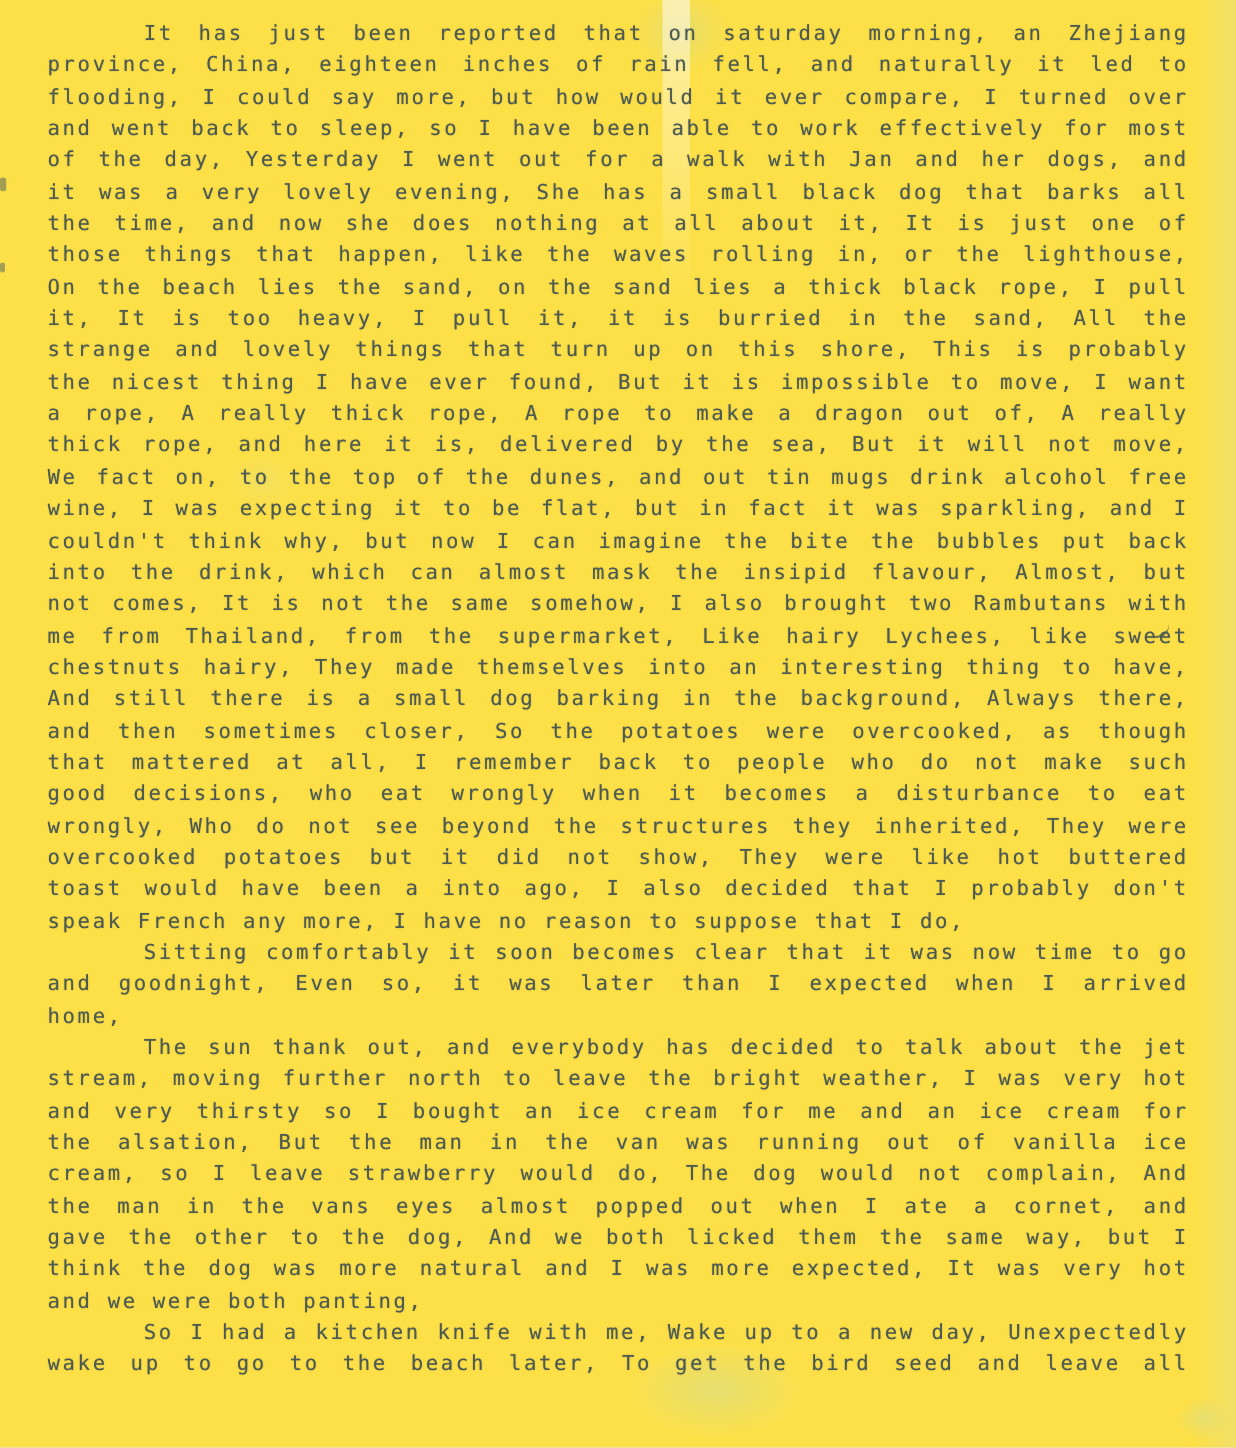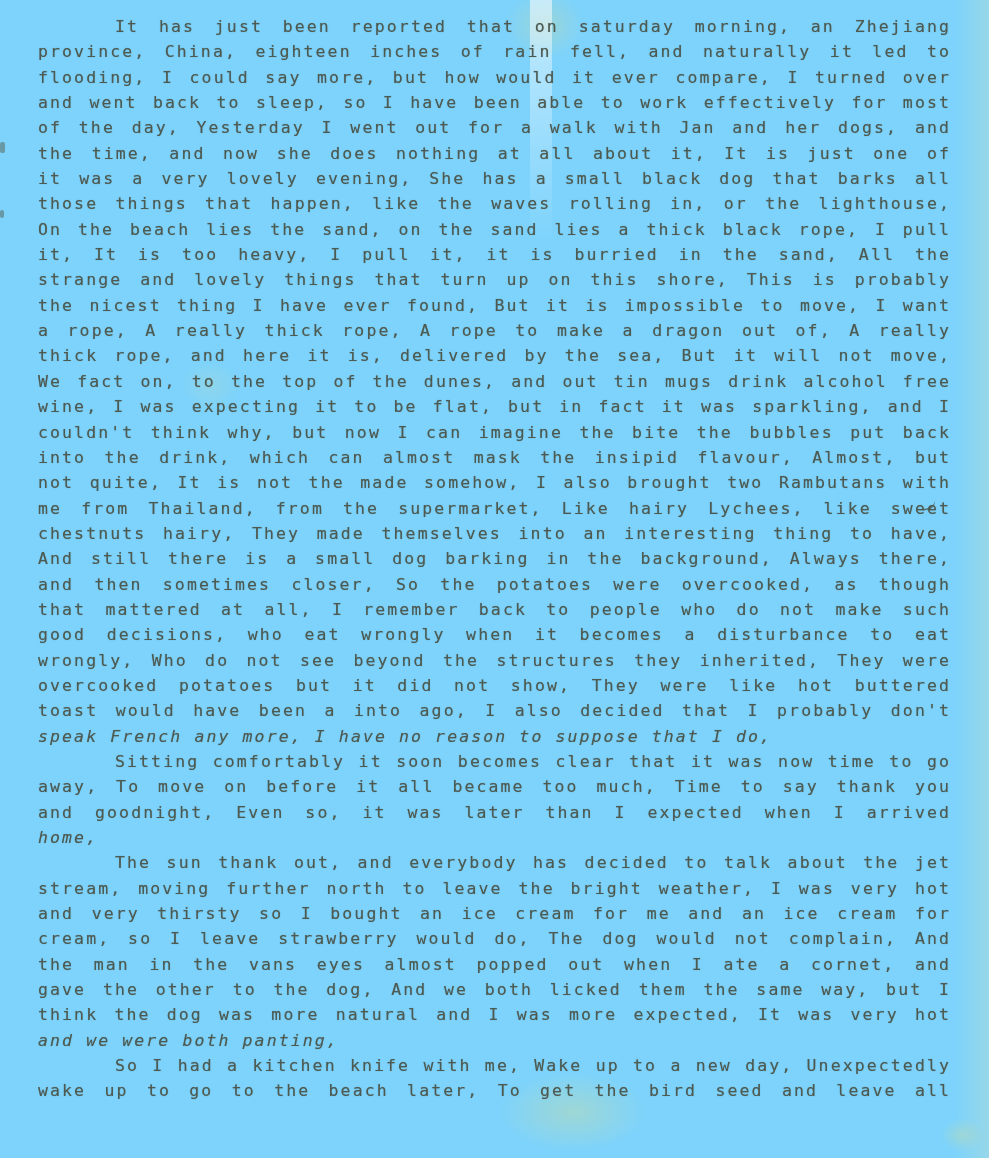--- a/index.html
+++ b/index.html
@@ -4,21 +4,21 @@
 <style>
   html, body {
     margin: 0;
     padding: 0;
     background: #e8e6de;
   }
   .page {
     position: relative;
     width: 989px;
     height: 1158px;
-    background-color: #7dd3fc;
+    background-color: #fde047;
     overflow: hidden;
     font-family: "DejaVu Sans Mono", monospace;
   }
   
   .tint {
     position: absolute;
     pointer-events: none;
   }
   .tint-top-center {
     left: 505px; top: -10px; width: 80px; height: 70px;
@@ -71,21 +71,21 @@
     text-shadow: 0 0 1px rgba(77,90,81,0.55);
   }
   .paragraph { margin: 0; }
   .line {
     height: 25.35px;
     text-align: justify;
     text-align-last: justify;
     overflow: hidden;
   }
   .line.indent { text-indent: 77px; }
-  .line.short { text-align-last: left; font-style: italic; }
+  .line.short { text-align-last: left; }
 </style>
 </head>
 <body>
 
 <div class="page">
 
   <div class="tint tint-top-center"></div>
   <div class="tint stripe-top"></div>
   <div class="tint tint-right-edge"></div>
   <div class="tint tint-mid-left"></div>
@@ -95,55 +95,55 @@
   <div class="edge-speck speck-2"></div>
   <div class="pen-mark"></div>
 
   <div class="text-body" id="text-body">
       <div class="paragraph">
         <div class="line indent">It has just been reported that on saturday morning, an Zhejiang</div>
         <div class="line">province, China, eighteen inches of rain fell, and naturally it led to</div>
         <div class="line">flooding, I could say more, but how would it ever compare, I turned over</div>
         <div class="line">and went back to sleep, so I have been able to work effectively for most</div>
         <div class="line">of the day, Yesterday I went out for a walk with Jan and her dogs, and</div>
+        <div class="line">it was a very lovely evening, She has a small black dog that barks all</div>
         <div class="line">the time, and now she does nothing at all about it, It is just one of</div>
-        <div class="line">it was a very lovely evening, She has a small black dog that barks all</div>
         <div class="line">those things that happen, like the waves rolling in, or the lighthouse,</div>
         <div class="line">On the beach lies the sand, on the sand lies a thick black rope, I pull</div>
         <div class="line">it, It is too heavy, I pull it, it is burried in the sand, All the</div>
         <div class="line">strange and lovely things that turn up on this shore, This is probably</div>
         <div class="line">the nicest thing I have ever found, But it is impossible to move, I want</div>
         <div class="line">a rope, A really thick rope, A rope to make a dragon out of, A really</div>
         <div class="line">thick rope, and here it is, delivered by the sea, But it will not move,</div>
         <div class="line">We fact on, to the top of the dunes, and out tin mugs drink alcohol free</div>
         <div class="line">wine, I was expecting it to be flat, but in fact it was sparkling, and I</div>
         <div class="line">couldn't think why, but now I can imagine the bite the bubbles put back</div>
         <div class="line">into the drink, which can almost mask the insipid flavour, Almost, but</div>
-        <div class="line">not quite, It is not the made somehow, I also brought two Rambutans with</div>
+        <div class="line">not comes, It is not the same somehow, I also brought two Rambutans with</div>
         <div class="line">me from Thailand, from the supermarket, Like hairy Lychees, like sweet</div>
         <div class="line">chestnuts hairy, They made themselves into an interesting thing to have,</div>
         <div class="line">And still there is a small dog barking in the background, Always there,</div>
         <div class="line">and then sometimes closer, So the potatoes were overcooked, as though</div>
         <div class="line">that mattered at all, I remember back to people who do not make such</div>
         <div class="line">good decisions, who eat wrongly when it becomes a disturbance to eat</div>
         <div class="line">wrongly, Who do not see beyond the structures they inherited, They were</div>
         <div class="line">overcooked potatoes but it did not show, They were like hot buttered</div>
         <div class="line">toast would have been a into ago, I also decided that I probably don't</div>
         <div class="line short">speak French any more, I have no reason to suppose that I do,</div>
       </div>
       <div class="paragraph">
         <div class="line indent">Sitting comfortably it soon becomes clear that it was now time to go</div>
-        <div class="line">away, To move on before it all became too much, Time to say thank you</div>
         <div class="line">and goodnight, Even so, it was later than I expected when I arrived</div>
         <div class="line short">home,</div>
       </div>
       <div class="paragraph">
         <div class="line indent">The sun thank out, and everybody has decided to talk about the jet</div>
         <div class="line">stream, moving further north to leave the bright weather, I was very hot</div>
         <div class="line">and very thirsty so I bought an ice cream for me and an ice cream for</div>
+        <div class="line">the alsation, But the man in the van was running out of vanilla ice</div>
         <div class="line">cream, so I leave strawberry would do, The dog would not complain, And</div>
         <div class="line">the man in the vans eyes  almost popped out when I ate a cornet, and</div>
         <div class="line">gave the other to the dog, And we both licked them the same way, but I</div>
         <div class="line">think the dog was more natural and I was more expected, It was very hot</div>
         <div class="line short">and we were both panting,</div>
       </div>
       <div class="paragraph">
         <div class="line indent">So I had a kitchen knife with me, Wake up to a new day, Unexpectedly</div>
         <div class="line">wake up to go to the beach later, To get the bird seed and leave all</div>
       </div>

